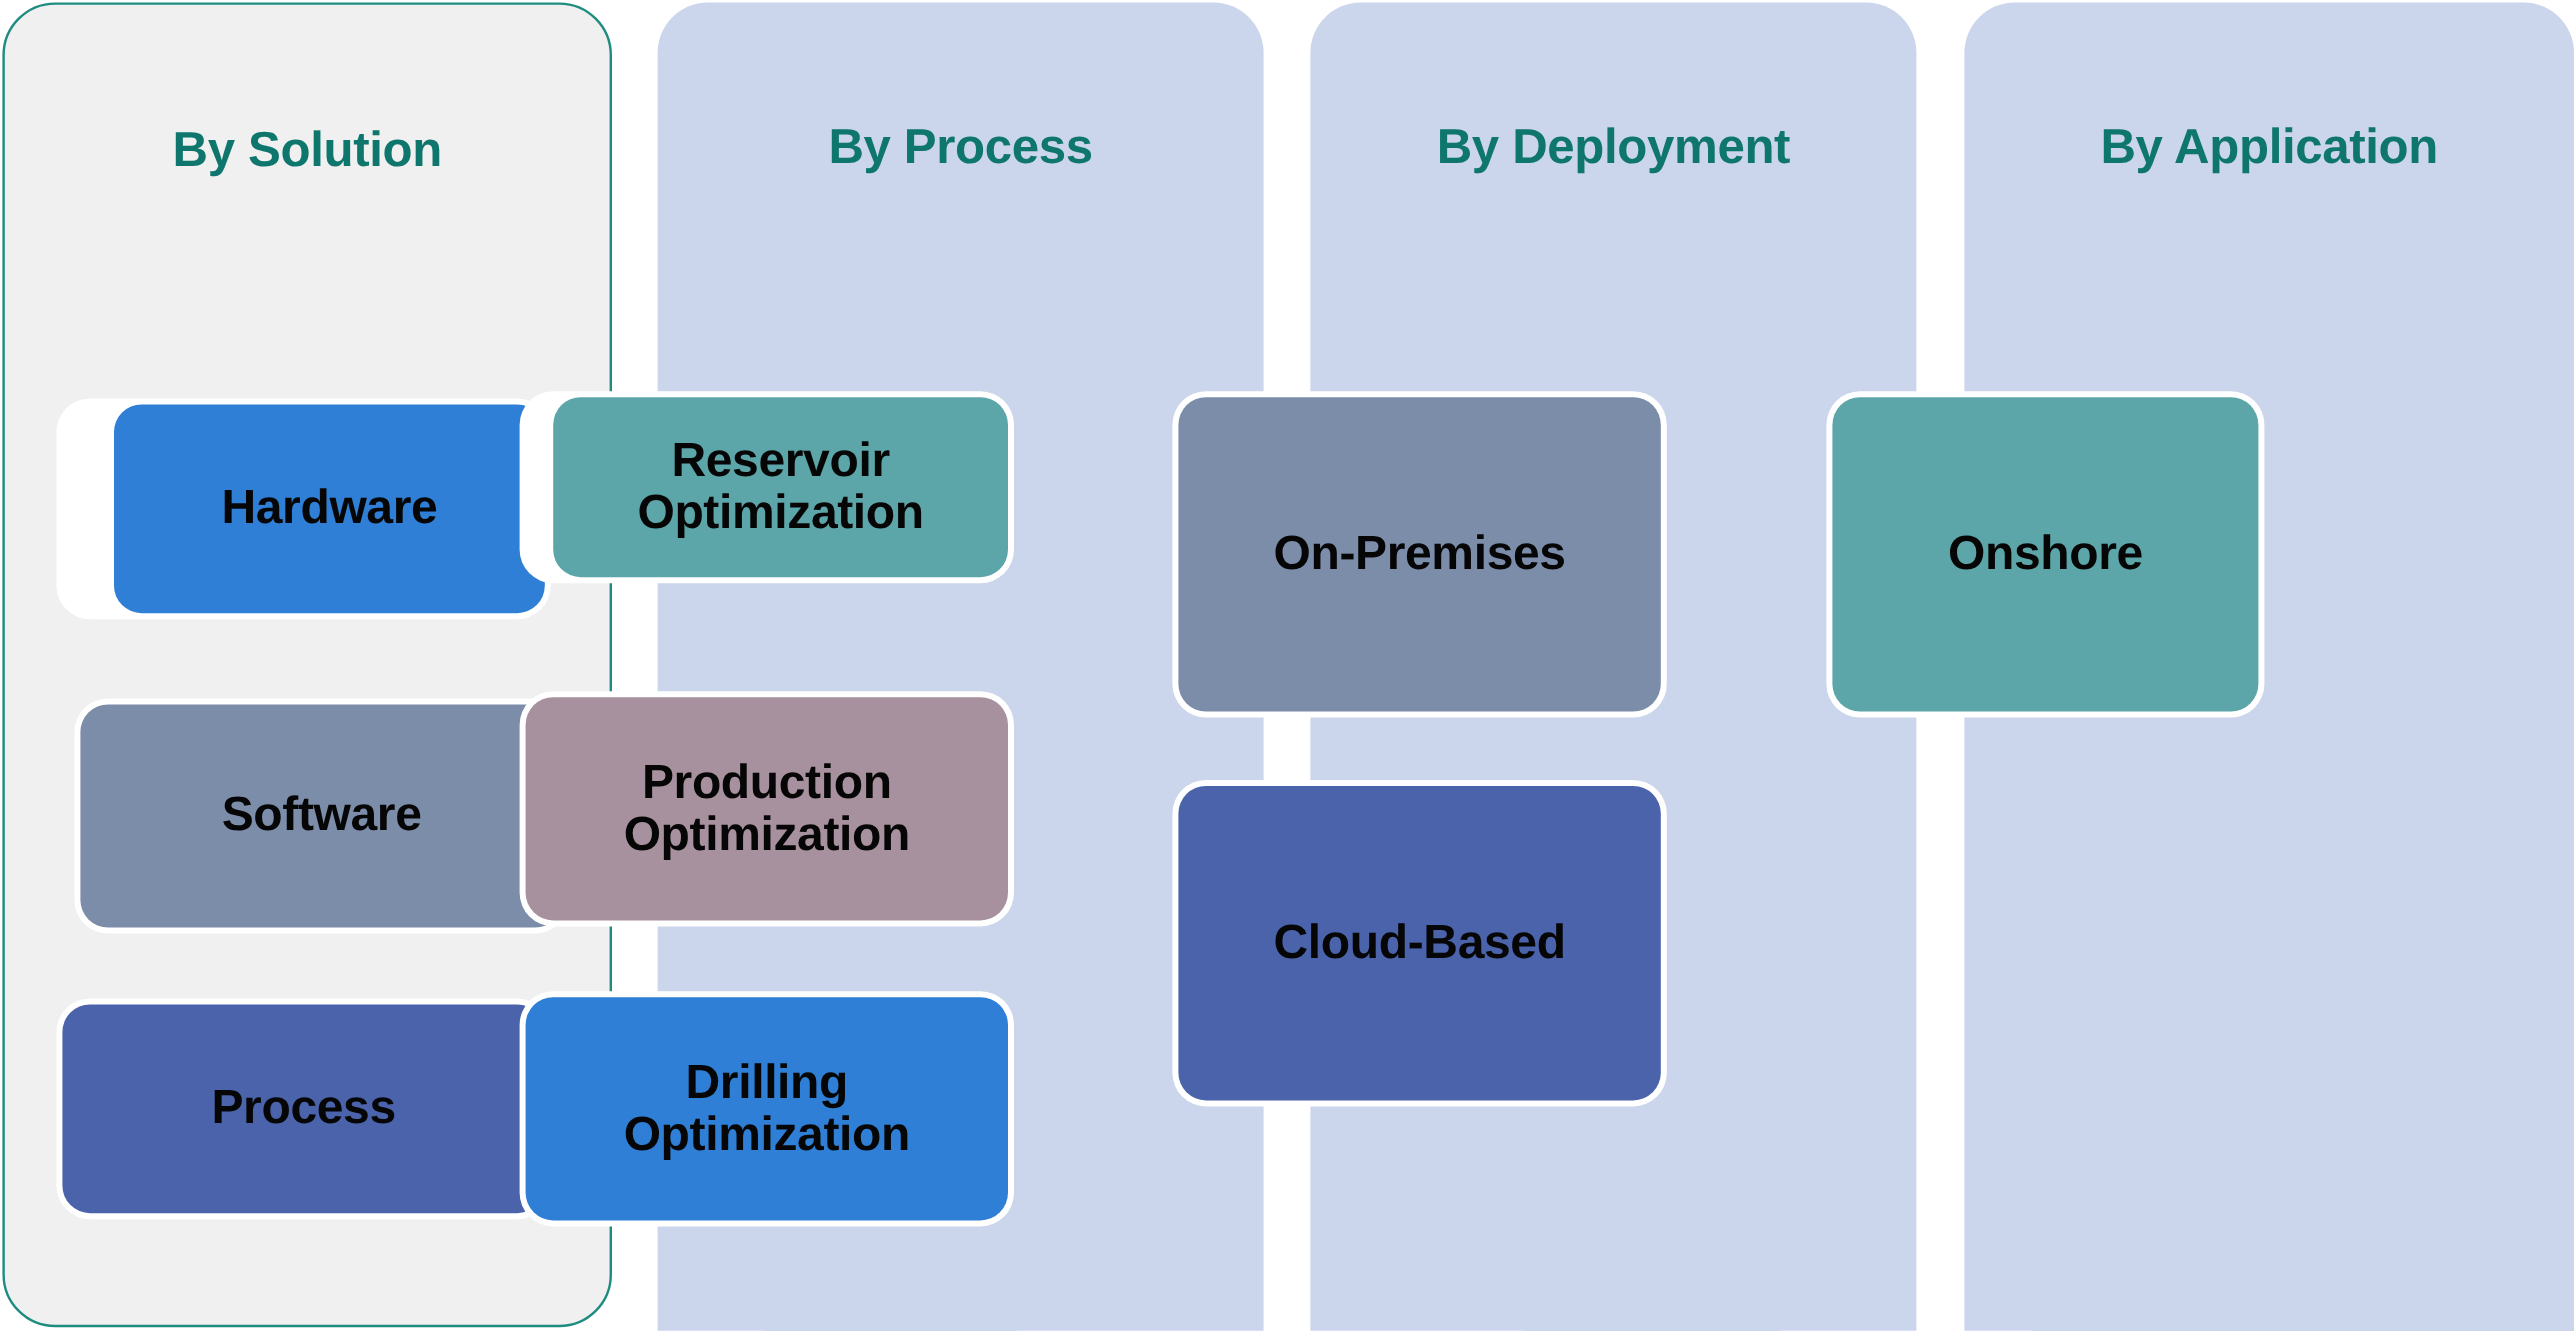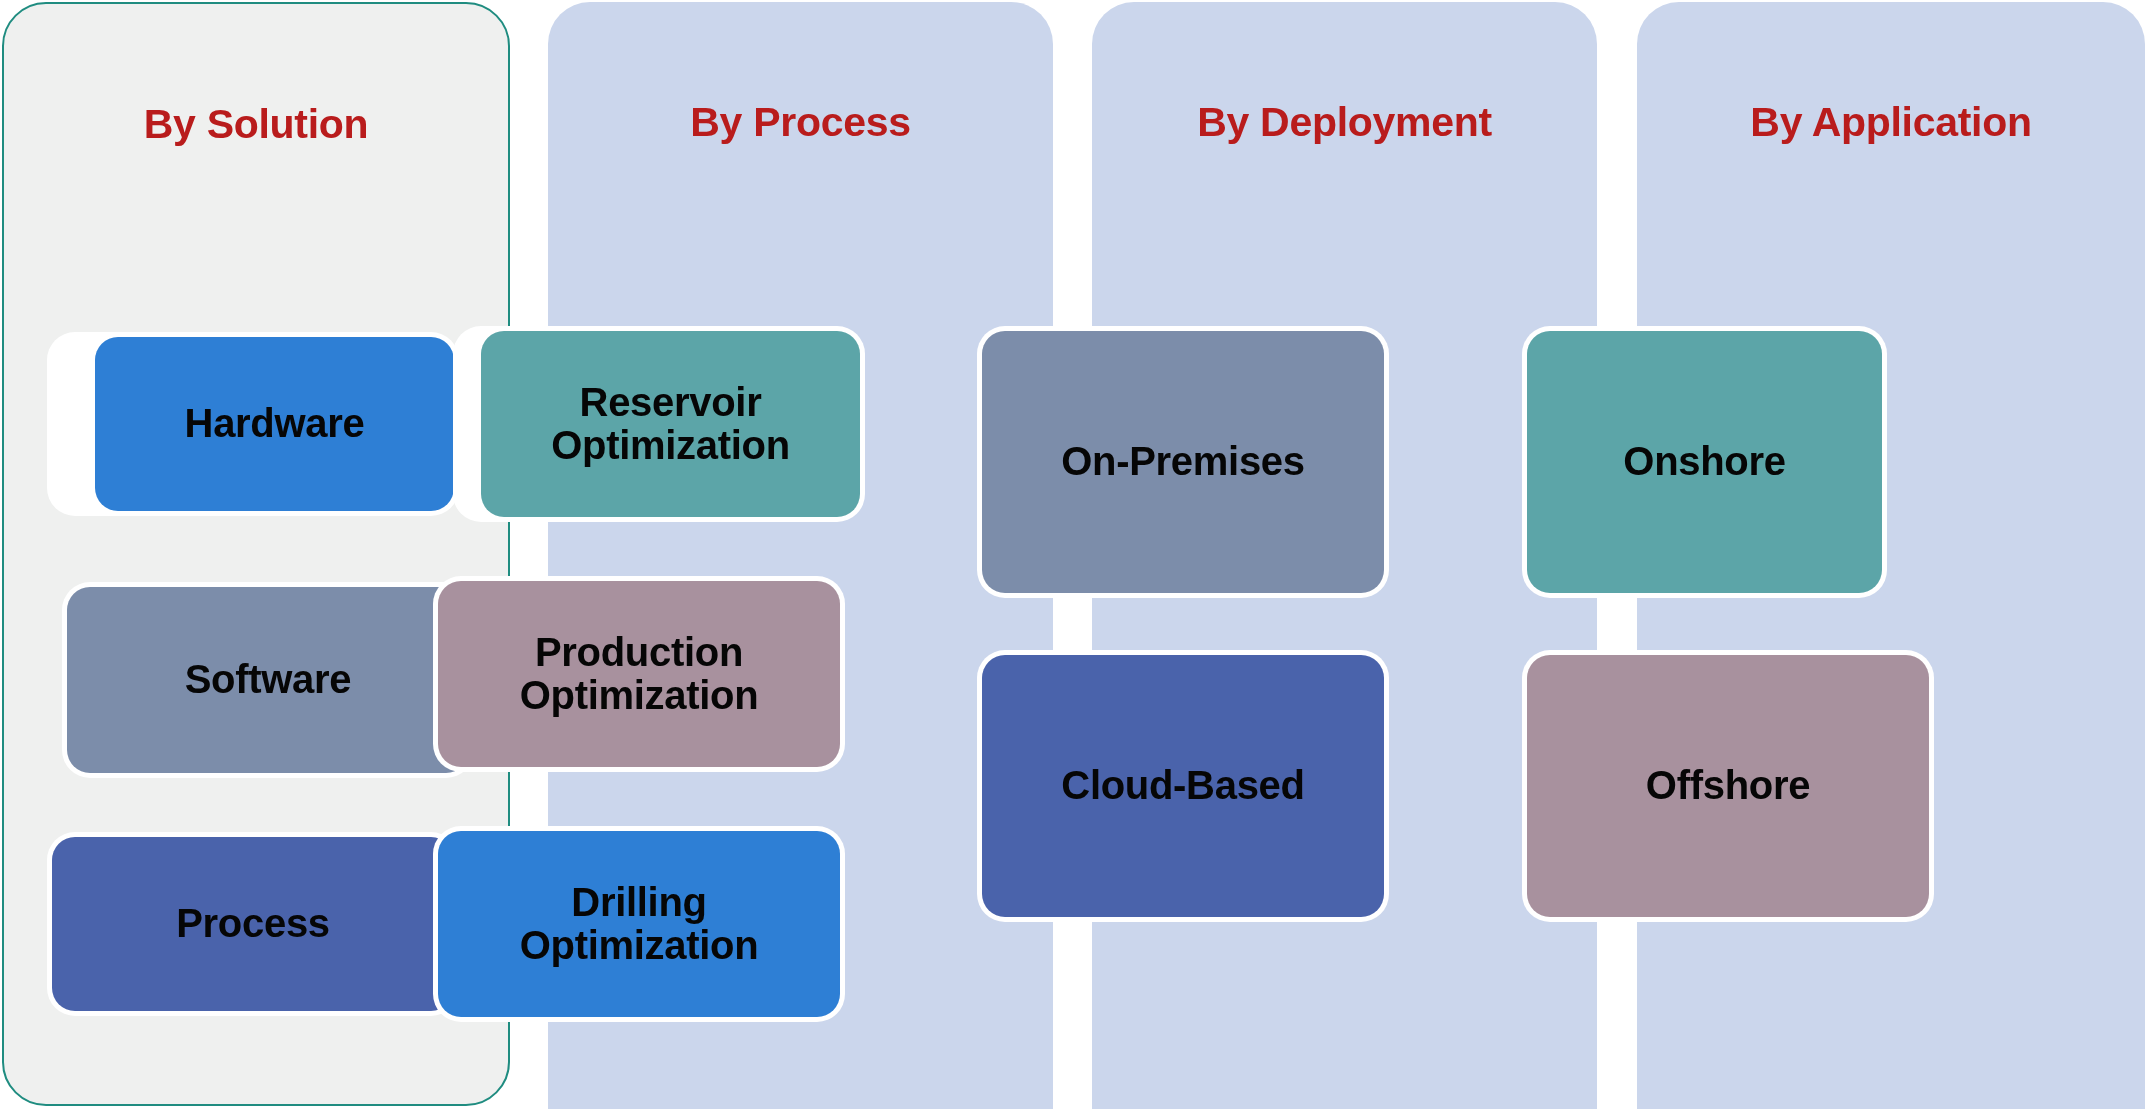--- a/index.html
+++ b/index.html
@@ -44,21 +44,21 @@
   .col-1 { left: 2px;    width: 508px; }
   .col-2 { left: 548px;  width: 505px; }
   .col-3 { left: 1092px; width: 505px; }
   .col-4 { left: 1637px; width: 508px; }
 
   
   .col-title {
     margin-top: 100px;
     font-size: 41px;
     font-weight: bold;
-    color: #b91c1c;
+    color: #0f766e;
     letter-spacing: -0.3px;
     text-align: center;
     line-height: 1;
     white-space: nowrap;
   }
 
   
   .card-wrap {
     position: absolute;
     background: #FFFFFF;
@@ -84,21 +84,21 @@
     letter-spacing: -0.3px;
     white-space: pre-line;
   }
 
   
   .c1-a { left: 47px;  top: 332px; width: 412px; height: 184px; padding-left: 48px; }
   .c1-b { left: 62px;  top: 582px; width: 412px; height: 196px; }
   .c1-c { left: 47px;  top: 832px; width: 412px; height: 184px; }
 
   
-  .c2-a { left: 453px; top: 326px; width: 412px; height: 196px; padding-left: 28px; }
+  .c2-a { left: 433px; top: 326px; width: 412px; height: 160px; padding-left: 28px; }
   .c2-b { left: 433px; top: 576px; width: 412px; height: 196px; }
   .c2-c { left: 433px; top: 826px; width: 412px; height: 196px; }
 
   
   .c3-a { left: 977px;  top: 326px; width: 412px; height: 272px; }
   .c3-b { left: 977px;  top: 650px; width: 412px; height: 272px; }
 
   
   .c4-a { left: 1522px; top: 326px; width: 365px; height: 272px; }
   .c4-b { left: 1522px; top: 650px; width: 412px; height: 272px; }
@@ -174,19 +174,14 @@
   <div class="column tinted col-4" style="background: rgb(203, 214, 236);">
     <div class="col-title">By Application</div>
   </div>
 
   <div class="card-wrap c4-a" style="background: rgb(255, 255, 255);">
     <div class="card" style="background:#5CA5A8;">
       <span class="card-label">Onshore</span>
     </div>
   </div>
 
-  <div class="card-wrap c4-b" style="background: rgb(255, 255, 255);">
-    <div class="card" style="background:#A8919E;">
-      <span class="card-label">Offshore</span>
-    </div>
-  </div>
 
 </div>
 
 </body></html>

